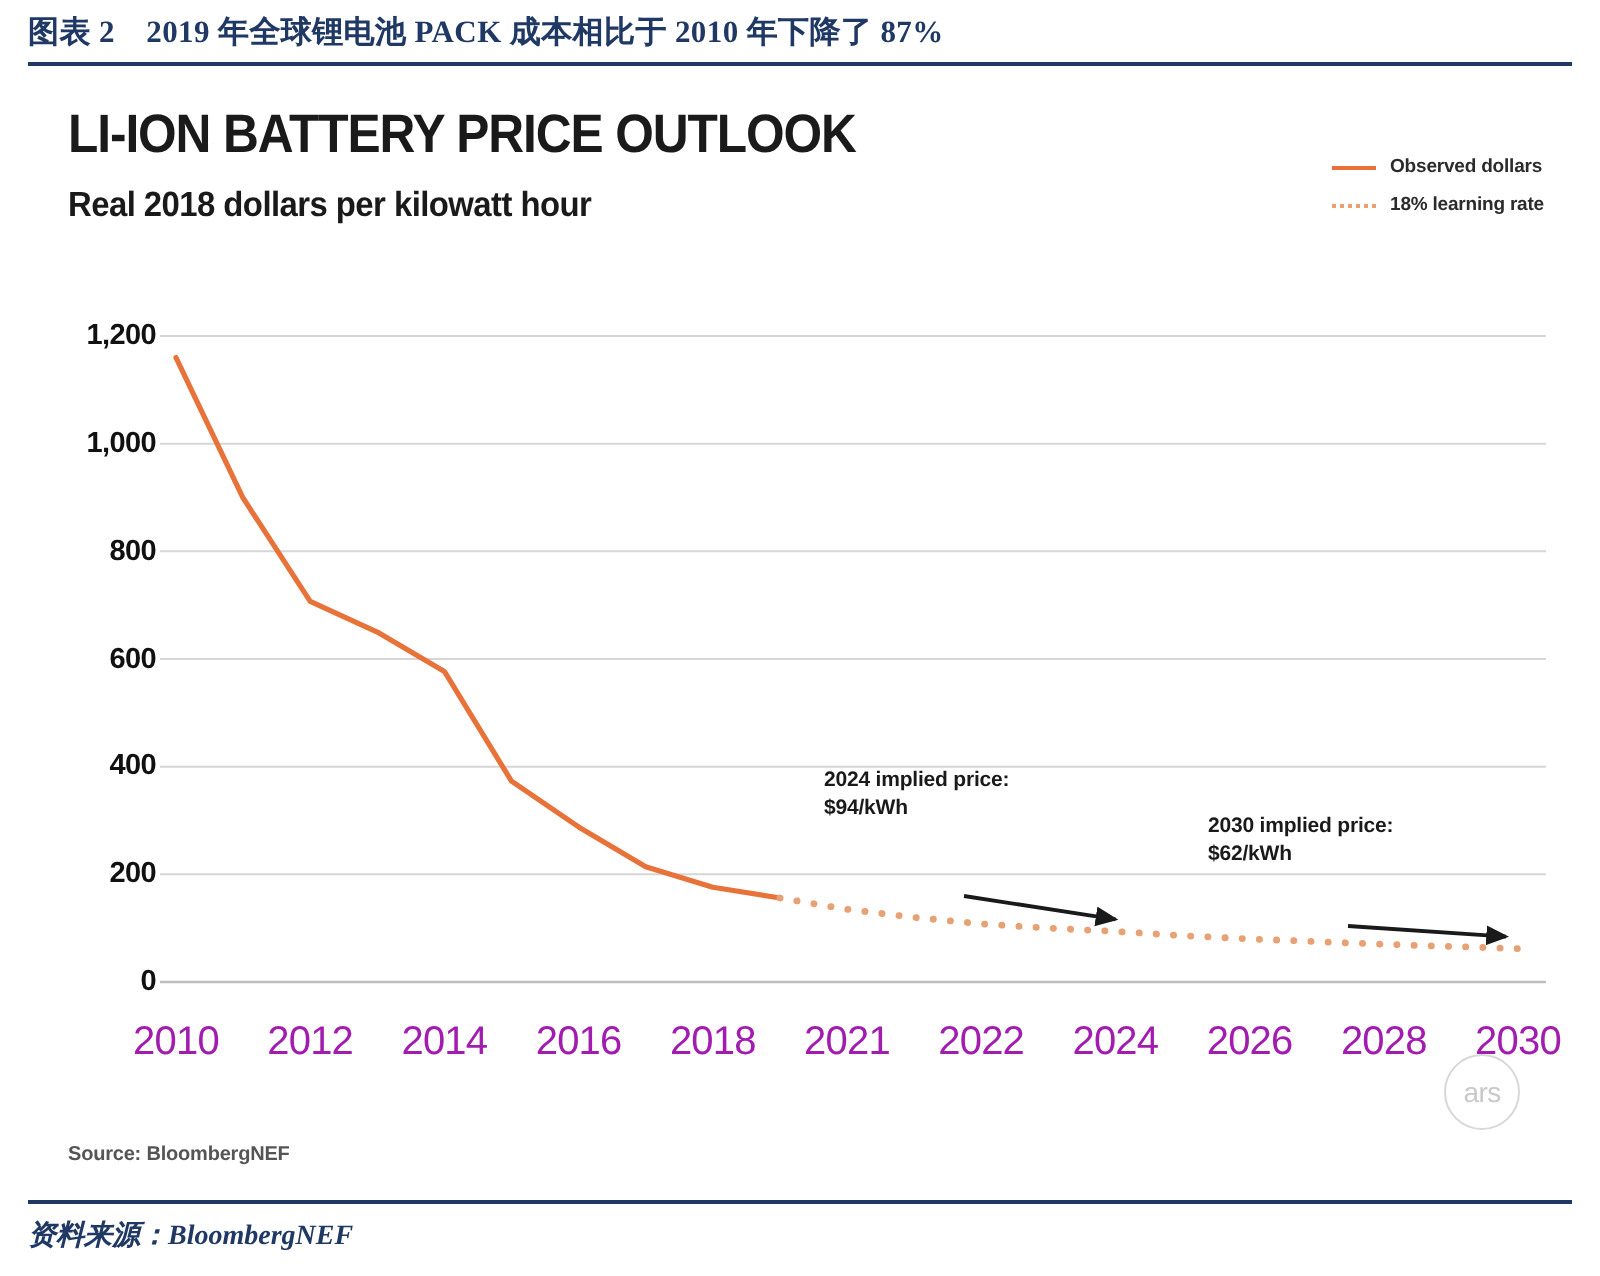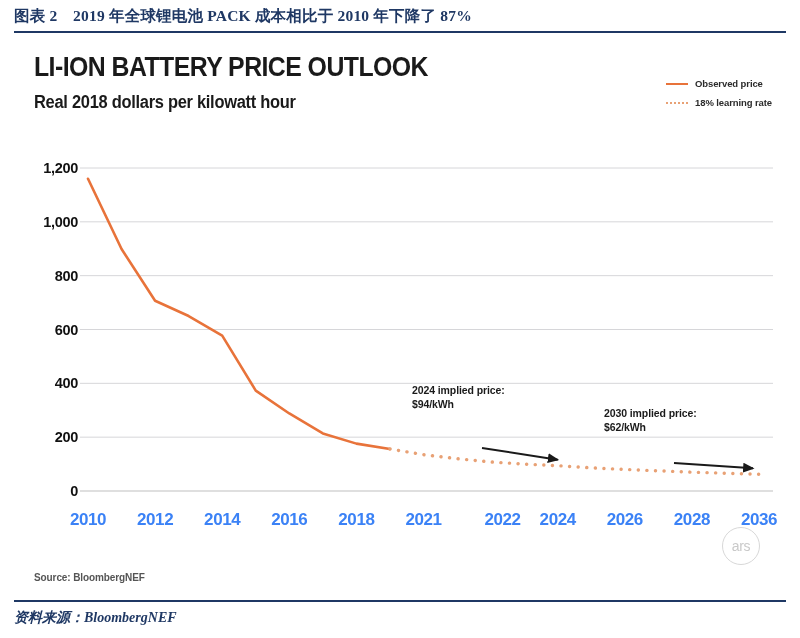--- a/index.html
+++ b/index.html
@@ -66,21 +66,21 @@
   .plot-wrap { position: absolute; left: 0; top: 0; width: 772px; height: 559px; }
   .plot-svg { position: absolute; left: 0; top: 0; }
 
   .ytick {
     position: absolute; text-align: right; width: 58px;
     font-size: 14.5px; font-weight: bold; color: #111;
     letter-spacing: -0.3px; transform: translateY(-50%);
   }
   .xtick {
     position: absolute; text-align: center; width: 60px;
-    font-size: 17px; font-weight: bold; color: #3b82f6;
+    font-size: 20px; font-weight: normal; color: #a21caf;
     letter-spacing: -0.4px; transform: translateX(-50%);
   }
 
   .annot {
     position: absolute; font-size: 10.5px; font-weight: bold;
     color: #1a1a1a; line-height: 1.35; white-space: nowrap;
     letter-spacing: -0.1px;
   }
 
   .source-note {
@@ -121,21 +121,21 @@
   <div class="header-rule"></div>
 
   <div class="chart-card">
 
     <div class="chart-title">LI-ION BATTERY PRICE OUTLOOK</div>
     <div class="chart-subtitle">Real 2018 dollars per kilowatt hour</div>
 
     <div class="legend">
       <div class="legend-row">
         <span class="legend-swatch solid"></span>
-        <span class="legend-label">Observed price</span>
+        <span class="legend-label">Observed dollars</span>
       </div>
       <div class="legend-row">
         <span class="legend-swatch dotted"></span>
         <span class="legend-label">18% learning rate</span>
       </div>
     </div>
 
     <div class="plot-wrap">
       <svg class="plot-svg" id="plot-svg" width="772" height="559">
           <line x1="66" y1="453" x2="759" y2="453" stroke="#bfbfbf" stroke-width="1.2"></line>
@@ -164,25 +164,25 @@
           <div class="ytick" style="left: 6px; top: 183.833px;">1,000</div>
           <div class="ytick" style="left: 6px; top: 130px;">1,200</div>
         </div>
       <div id="xtick-layer">
           <div class="xtick" style="left: 74px; top: 472px;">2010</div>
           <div class="xtick" style="left: 141.1px; top: 472px; text-align: center;">2012</div>
           <div class="xtick" style="left: 208.2px; top: 472px;">2014</div>
           <div class="xtick" style="left: 275.3px; top: 472px;">2016</div>
           <div class="xtick" style="left: 342.4px; top: 472px;">2018</div>
           <div class="xtick" style="left: 409.5px; top: 472px;">2021</div>
-          <div class="xtick" style="left: 476.6px; top: 472px; text-align: right;">2022</div>
+          <div class="xtick" style="left: 476.6px; top: 472px;">2022</div>
           <div class="xtick" style="left: 543.7px; top: 472px;">2024</div>
           <div class="xtick" style="left: 610.8px; top: 472px;">2026</div>
           <div class="xtick" style="left: 677.9px; top: 472px;">2028</div>
-          <div class="xtick" style="left: 745px; top: 472px;">2036</div>
+          <div class="xtick" style="left: 745px; top: 472px;">2030</div>
         </div>
       <div id="annot-layer">
           <div class="annot" style="left: 398px; top: 345px;">
             <div>2024 implied price:</div>
             <div>$94/kWh</div>
           </div>
           <div class="annot" style="left: 590px; top: 368px;">
             <div>2030 implied price:</div>
             <div>$62/kWh</div>
           </div>

